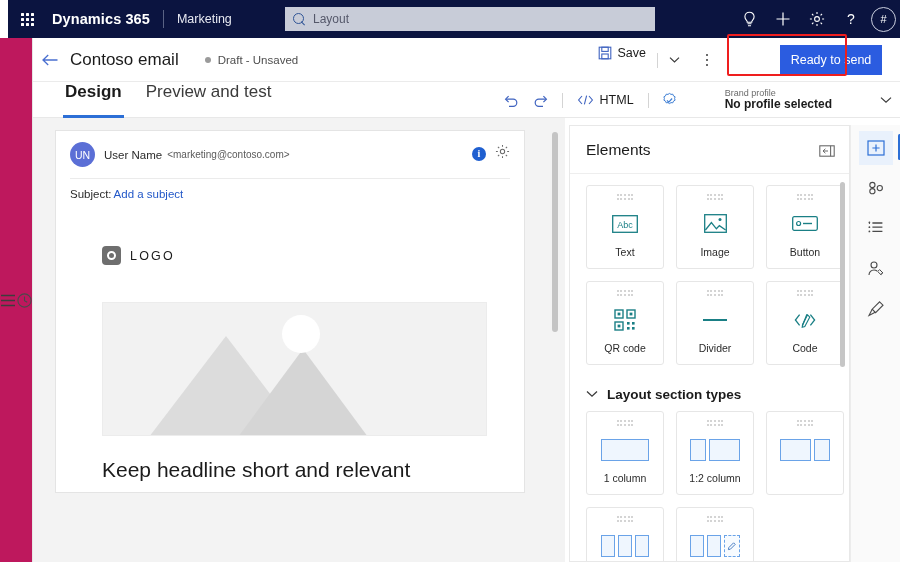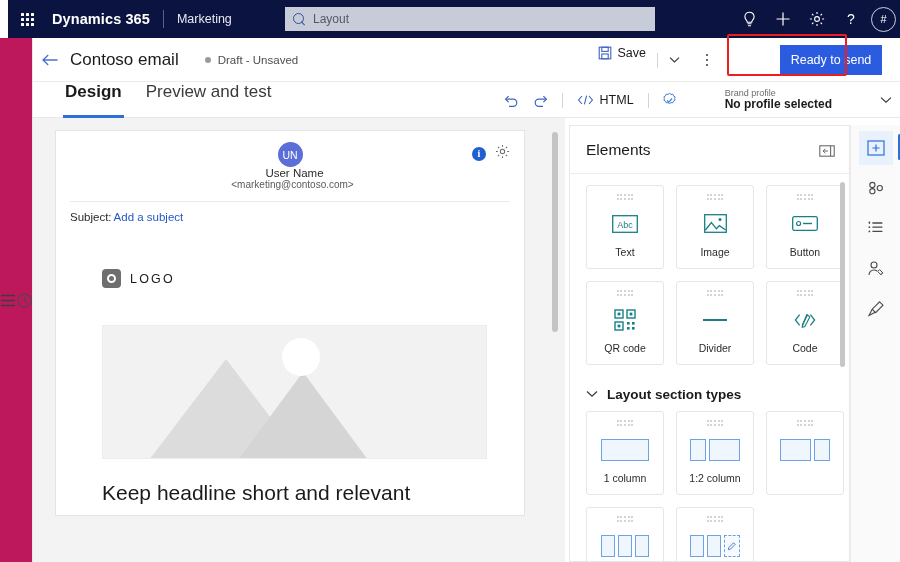--- a/index.html
+++ b/index.html
@@ -133,21 +133,21 @@
   
   .canvas-area {
     position: absolute; left: 33px; top: 118px; width: 532px; height: 444px;
     background: #f3f3f3; overflow: hidden;
   }
   .email-card {
     position: absolute; left: 22px; top: 12px; width: 470px;
     background: #ffffff; border: 1px solid #e4e4e4;
   }
   .email-head { padding: 11px 14px 0 14px; }
-  .from-row { display: flex; align-items: center; position: relative; padding-bottom: 11px; flex-direction: column; }
+  .from-row { display: flex; align-items: center; position: relative; padding-bottom: 11px; }
   .avatar-sm {
     width: 25px; height: 25px; border-radius: 50%; background: #5b6fd6; color: #fff;
     font-size: 10.5px; display: flex; align-items: center; justify-content: center; flex: 0 0 auto;
   }
   .from-name { font-size: 11.5px; color: #2b2b2b; margin-left: 9px; }
   .from-addr { font-size: 10px; color: #5a5a5a; margin-left: 5px; }
   .head-icons { position: absolute; right: 0; top: 2px; display: flex; align-items: center; gap: 9px; }
   .info-ic {
     width: 14px; height: 14px; border-radius: 50%; background: #1f5fd0; color: #ffffff;
     font-size: 10px; font-weight: bold; display: flex; align-items: center; justify-content: center; cursor: pointer;

